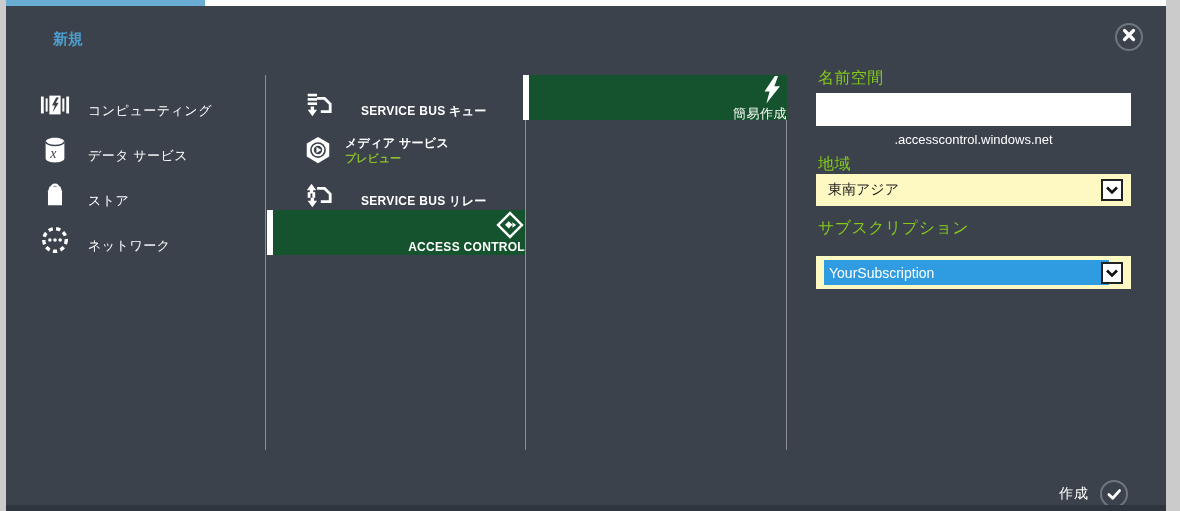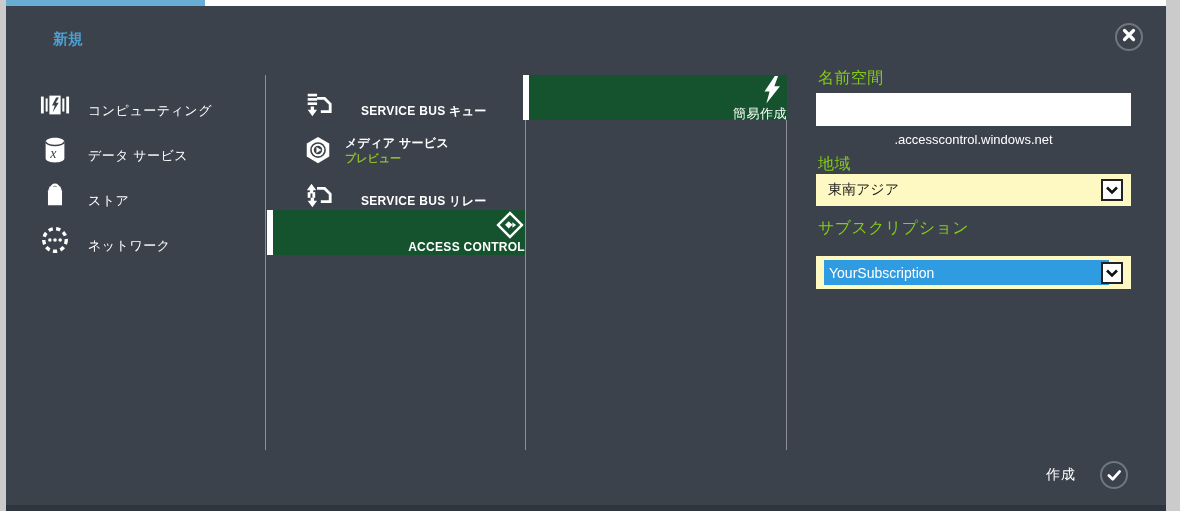--- a/index.html
+++ b/index.html
@@ -52,21 +52,21 @@
   .select-region { top:168px; height:32px; }
   .select-subscription { top:250px; height:33px; }
   .select-value { position:absolute; left:12px; top:0; height:100%; display:flex; align-items:center;
     font-size:14px; color:#1A1A1A; }
   .select-chevron { position:absolute; right:8px; top:50%; margin-top:-11px; width:22px; height:22px;
     background:#FFFFFF; border:2px solid #222222; display:flex; align-items:center; justify-content:center; }
   .subscription-selection { position:absolute; left:8px; top:4px; height:25px; width:285px;
     background:#2F9BE0; display:flex; align-items:center; }
   .subscription-selection .sel-text { color:#FFFFFF; font-size:14px; padding-left:5px; }
 
-  .create-row { position:absolute; top:455px; right:38px; display:flex; align-items:center; gap:24px; cursor:pointer; }
+  .create-row { position:absolute; top:474px; right:38px; display:flex; align-items:center; gap:11px; cursor:pointer; }
   .create-label { color:#FFFFFF; font-size:14px; letter-spacing:1px; }
   .circle-btn { width:28px; height:28px; border-radius:50%; border:2px solid #70767E;
     display:flex; align-items:center; justify-content:center; cursor:pointer; }
   .close-btn { position:absolute; left:1109px; top:17px; }
 </style>
 </head>
 <body>
 
 <div class="top-strip-blue"></div>
 <div class="top-strip-white"></div>

